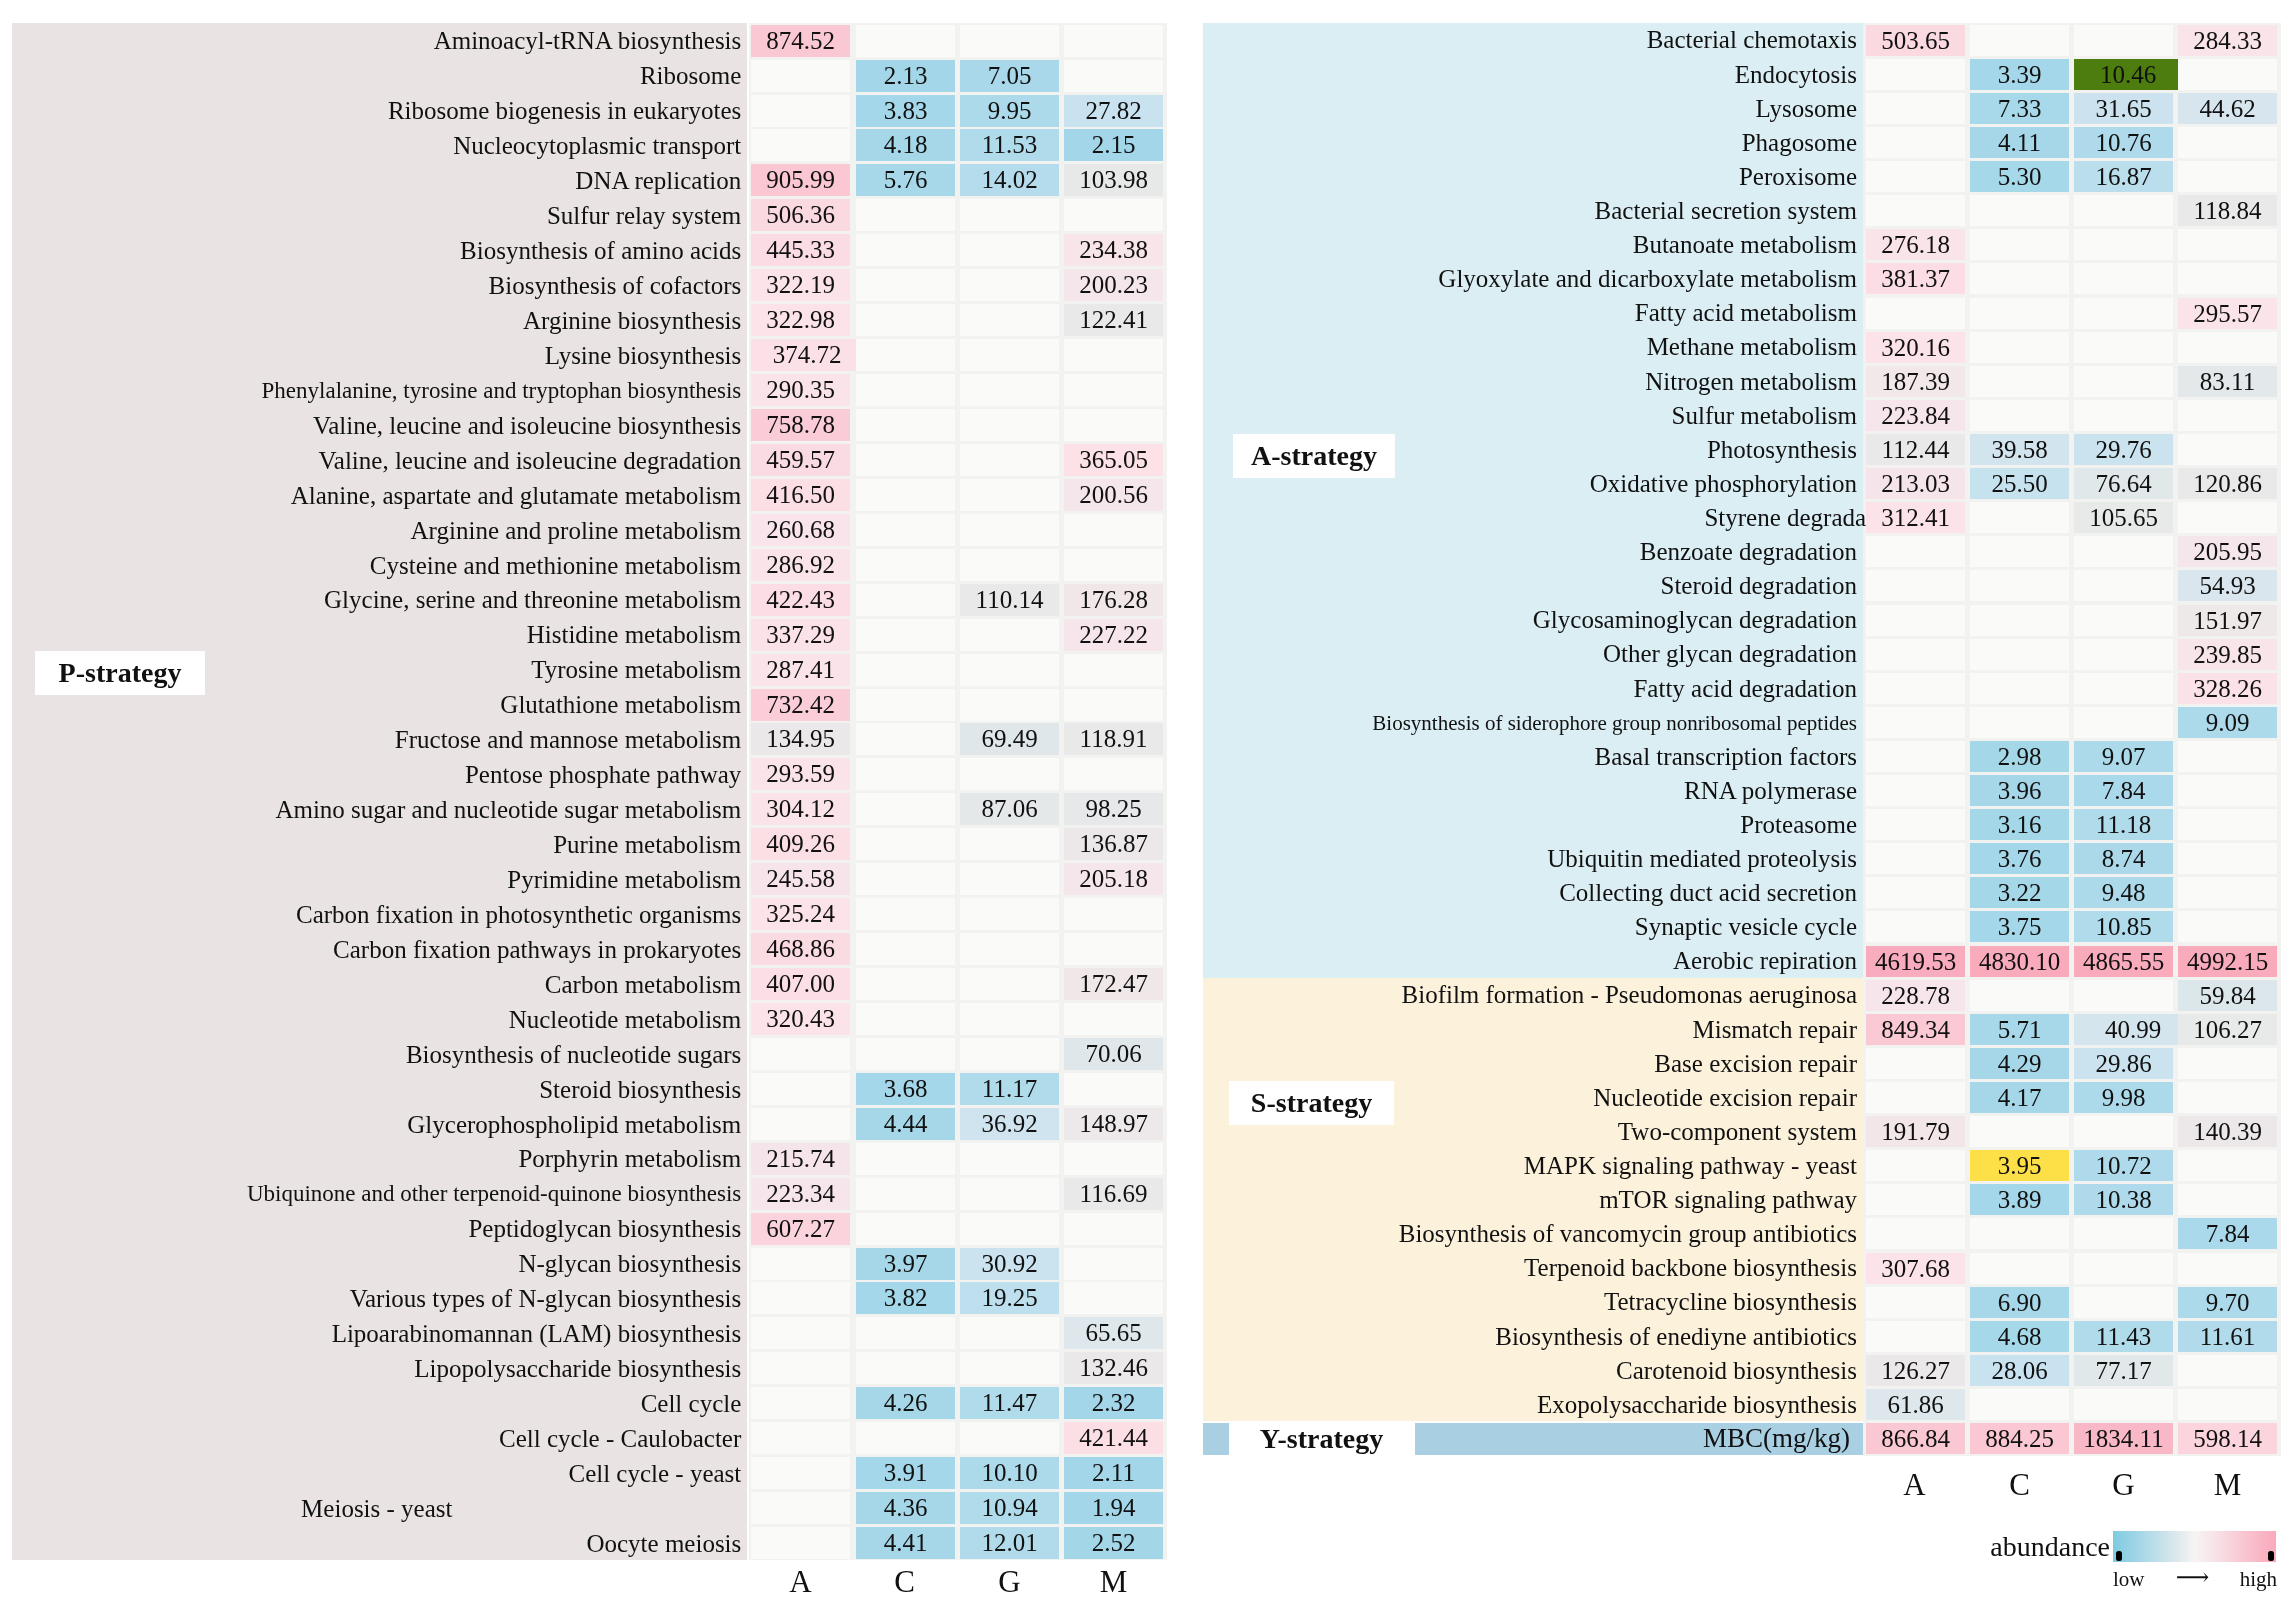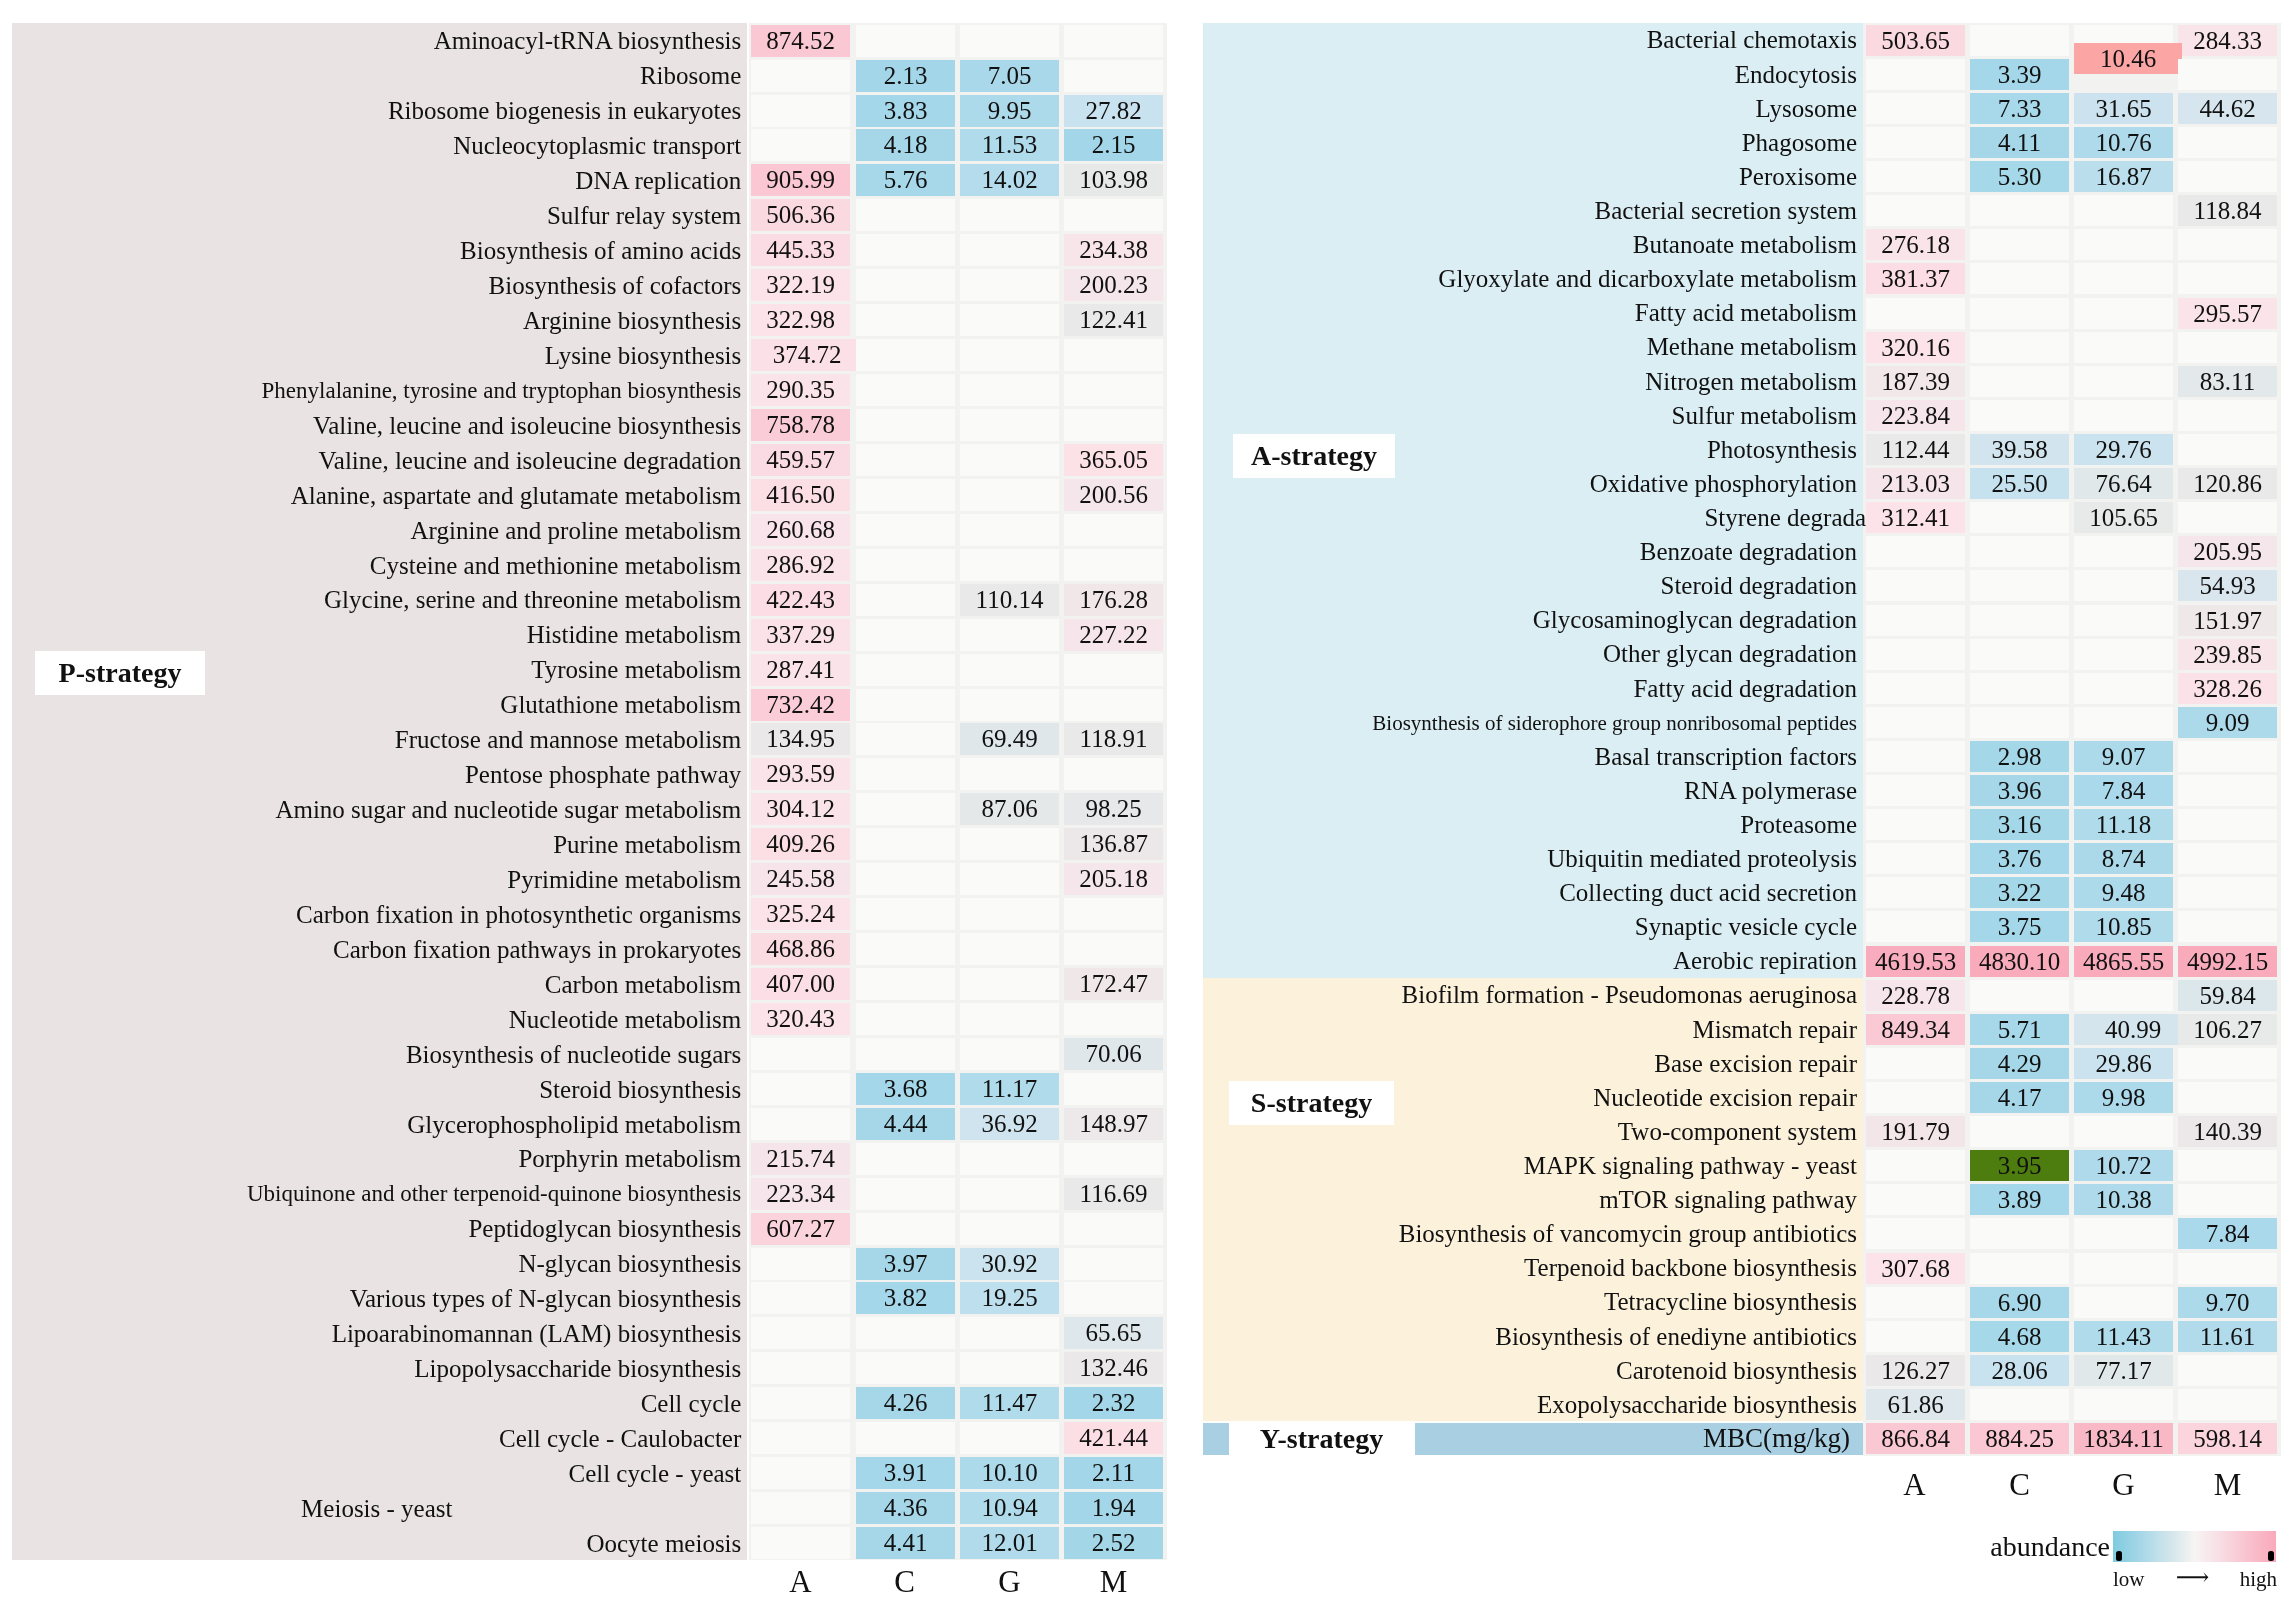--- a/index.html
+++ b/index.html
@@ -351,21 +351,21 @@
         <div class="row-label" style="left: 1203px; top: 23.4px; width: 654px; line-height: 34px;">Bacterial chemotaxis</div>
         <div class="cell" style="left: 1866px; top: 25px; width: 99px; height: 31px; line-height: 31px; background: rgb(251, 217, 225);">503.65</div>
         <div class="cell" style="left: 1970px; top: 25px; width: 99px; height: 31px; line-height: 31px; background: rgb(250, 250, 248);"></div>
         <div class="cell" style="left: 2074px; top: 25px; width: 99px; height: 31px; line-height: 31px; background: rgb(250, 250, 248);"></div>
         <div class="cell" style="left: 2178px; top: 25px; width: 99px; height: 31px; line-height: 31px; background: rgb(249, 228, 233);">284.33</div>
       </div>
       <div>
         <div class="row-label" style="left: 1203px; top: 58px; width: 654px; line-height: 34px;">Endocytosis</div>
         <div class="cell" style="left: 1866px; top: 59px; width: 99px; height: 31px; line-height: 31px; background: rgb(250, 250, 248);"></div>
         <div class="cell" style="left: 1970px; top: 59px; width: 99px; height: 31px; line-height: 31px; background: rgb(164, 215, 233);">3.39</div>
-        <div class="cell" style="left: 2074px; top: 43px; width: 108px; height: 31px; line-height: 31px; background: #fca5a5;">10.46</div>
+        <div class="cell" style="left: 2074px; top: 59px; width: 108px; height: 31px; line-height: 31px; background: #4d7c0f;">10.46</div>
         <div class="cell" style="left: 2178px; top: 59px; width: 99px; height: 31px; line-height: 31px; background: rgb(250, 250, 248);"></div>
       </div>
       <div>
         <div class="row-label" style="left: 1203px; top: 92px; width: 654px; line-height: 34px;">Lysosome</div>
         <div class="cell" style="left: 1866px; top: 93px; width: 99px; height: 31px; line-height: 31px; background: rgb(250, 250, 248);"></div>
         <div class="cell" style="left: 1970px; top: 93px; width: 99px; height: 31px; line-height: 31px; background: rgb(168, 217, 234);">7.33</div>
         <div class="cell" style="left: 2074px; top: 93px; width: 99px; height: 31px; line-height: 31px; background: rgb(204, 227, 239);">31.65</div>
         <div class="cell" style="left: 2178px; top: 93px; width: 99px; height: 31px; line-height: 31px; background: rgb(214, 229, 238);">44.62</div>
       </div>
       <div>
@@ -574,21 +574,21 @@
       <div>
         <div class="row-label" style="left: 1203px; top: 1115px; width: 654px; line-height: 34px;">Two-component system</div>
         <div class="cell" style="left: 1866px; top: 1116px; width: 99px; height: 31px; line-height: 31px; background: rgb(243, 230, 233);">191.79</div>
         <div class="cell" style="left: 1970px; top: 1116px; width: 99px; height: 31px; line-height: 31px; background: rgb(250, 250, 248);"></div>
         <div class="cell" style="left: 2074px; top: 1116px; width: 99px; height: 31px; line-height: 31px; background: rgb(250, 250, 248);"></div>
         <div class="cell" style="left: 2178px; top: 1116px; width: 99px; height: 31px; line-height: 31px; background: rgb(236, 232, 233);">140.39</div>
       </div>
       <div>
         <div class="row-label" style="left: 1203px; top: 1149px; width: 654px; line-height: 34px;">MAPK signaling pathway - yeast</div>
         <div class="cell" style="left: 1866px; top: 1150px; width: 99px; height: 31px; line-height: 31px; background: rgb(250, 250, 248);"></div>
-        <div class="cell" style="left: 1970px; top: 1150px; width: 99px; height: 31px; line-height: 31px; background: #4d7c0f;">3.95</div>
+        <div class="cell" style="left: 1970px; top: 1150px; width: 99px; height: 31px; line-height: 31px; background: #fde047;">3.95</div>
         <div class="cell" style="left: 2074px; top: 1150px; width: 99px; height: 31px; line-height: 31px; background: rgb(175, 218, 235);">10.72</div>
         <div class="cell" style="left: 2178px; top: 1150px; width: 99px; height: 31px; line-height: 31px; background: rgb(250, 250, 248);"></div>
       </div>
       <div>
         <div class="row-label" style="left: 1203px; top: 1183px; width: 654px; line-height: 34px;">mTOR signaling pathway</div>
         <div class="cell" style="left: 1866px; top: 1184px; width: 99px; height: 31px; line-height: 31px; background: rgb(250, 250, 248);"></div>
         <div class="cell" style="left: 1970px; top: 1184px; width: 99px; height: 31px; line-height: 31px; background: rgb(164, 215, 233);">3.89</div>
         <div class="cell" style="left: 2074px; top: 1184px; width: 99px; height: 31px; line-height: 31px; background: rgb(174, 218, 235);">10.38</div>
         <div class="cell" style="left: 2178px; top: 1184px; width: 99px; height: 31px; line-height: 31px; background: rgb(250, 250, 248);"></div>
       </div>

